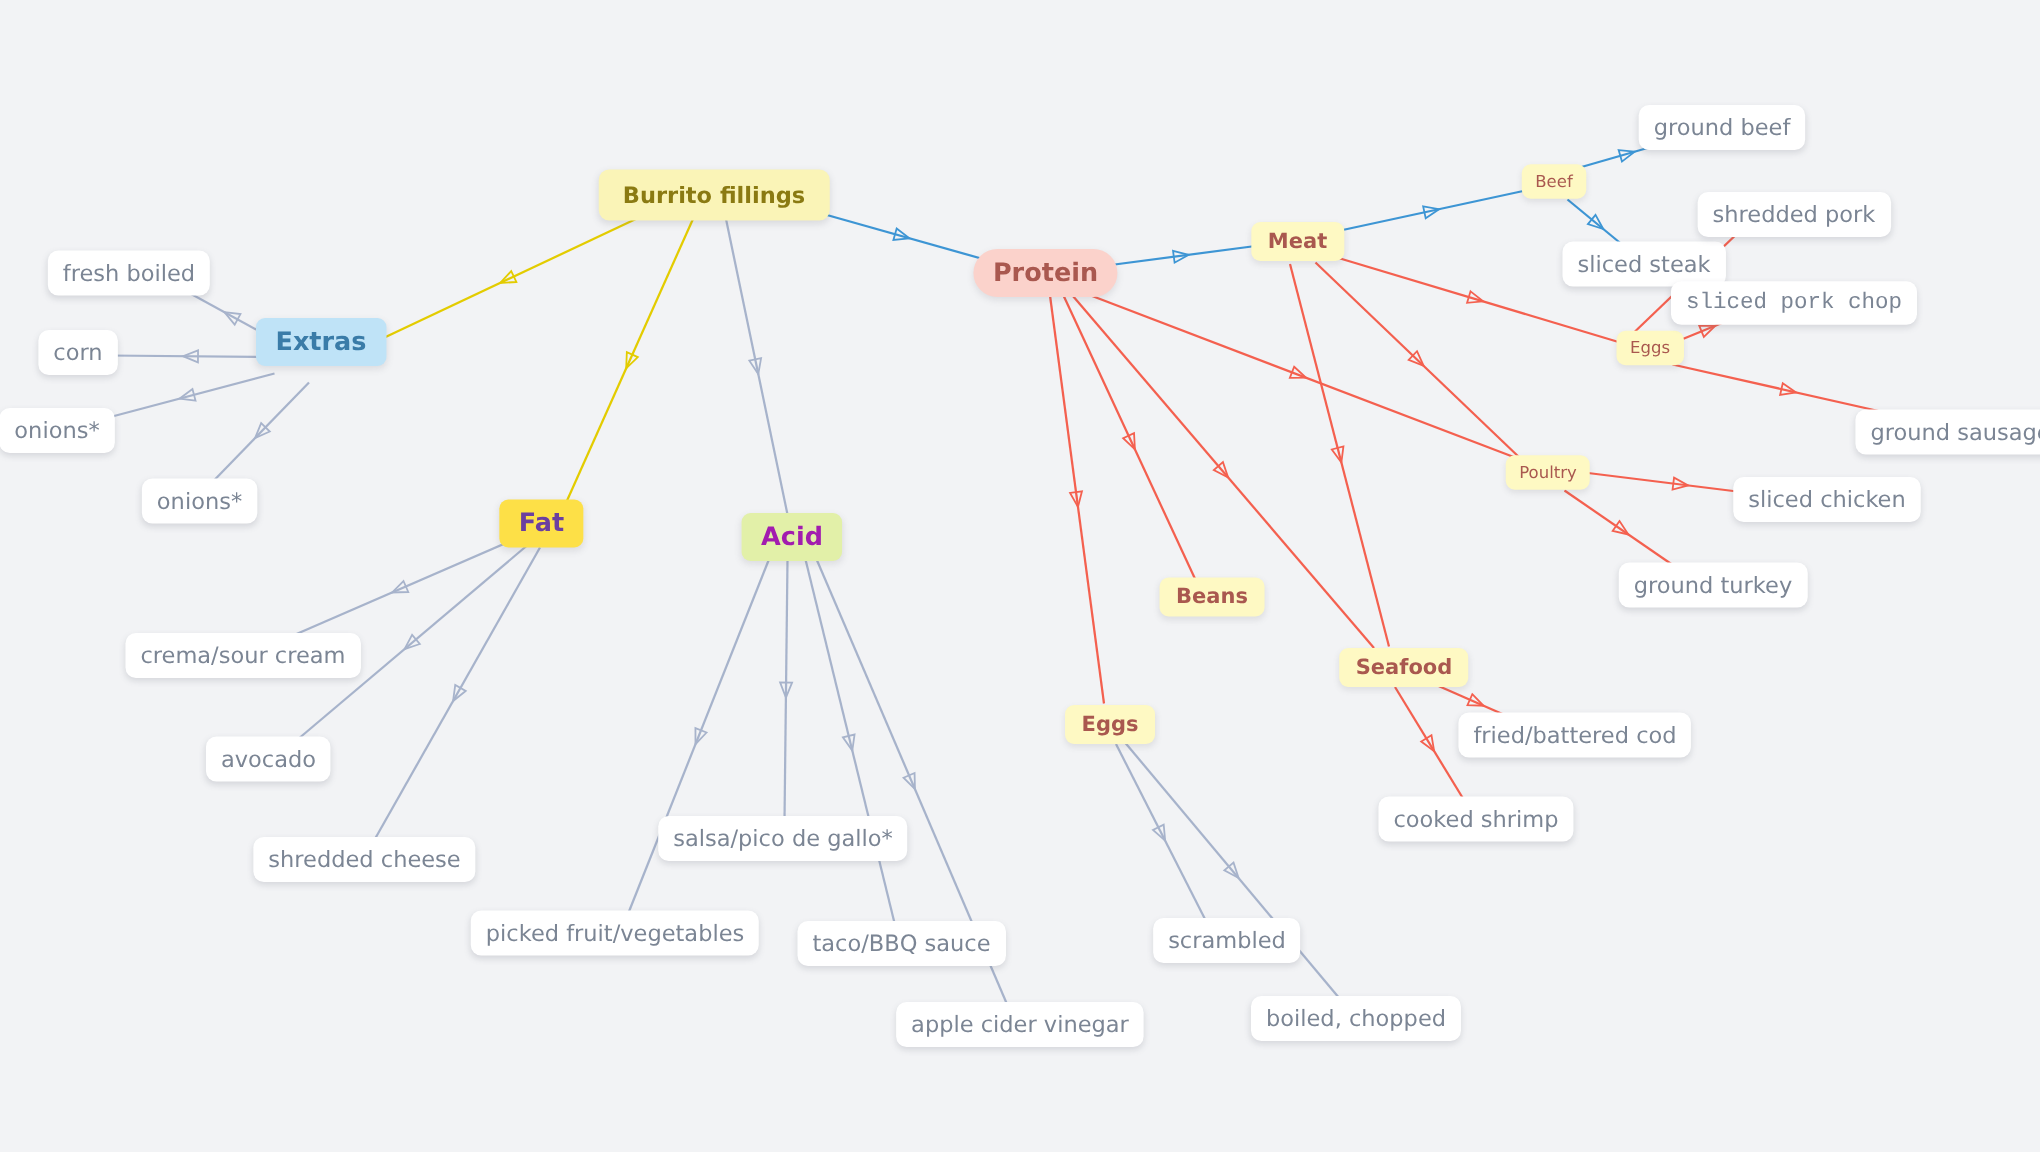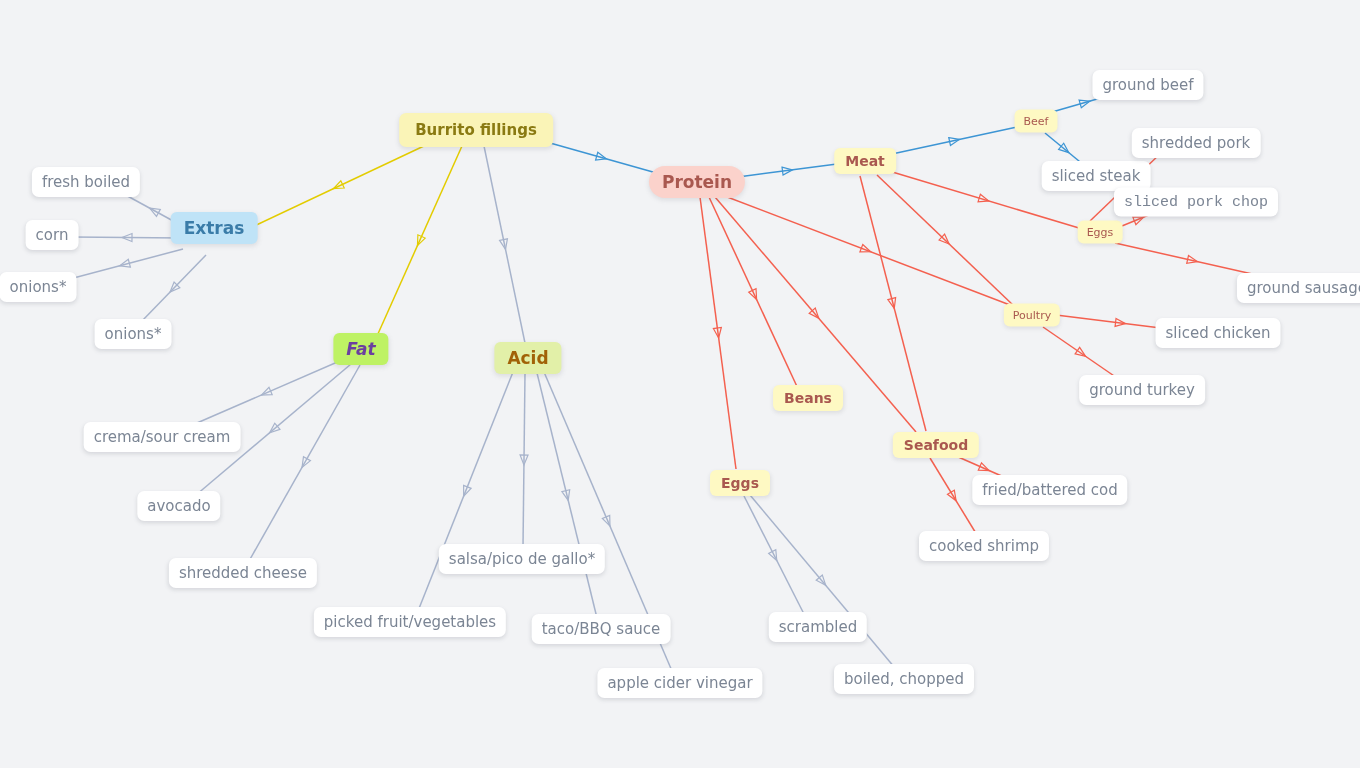--- a/index.html
+++ b/index.html
@@ -44,22 +44,22 @@
   }
   
   .n-cat {
     font-size: 17px;
     font-weight: bold;
     padding: 6px 13px;
     border-radius: 6px;
     box-shadow: 0 2px 5px rgba(90,90,100,0.15);
   }
   .n-cat.c-blue   { background: #bfe3f7; color: #3a7ca8; }
-  .n-cat.c-purple { background: #bef264; color: #6b3fa0; font-style: italic; }
-  .n-cat.c-green  { background: #e2f0a8; color: #a16207; }
+  .n-cat.c-purple { background: #fde047; color: #6b3fa0; }
+  .n-cat.c-green  { background: #e2f0a8; color: #a21caf; }
   .n-cat.c-pink   { background: #fbd2cb; color: #a9584f; border-radius: 16px; }
   
   .n-sub {
     background: #fef9c3;
     color: #a9584f;
     font-size: 14px;
     font-weight: bold;
     padding: 5px 11px;
     border-radius: 6px;
     box-shadow: 0 2px 4px rgba(90,90,100,0.14);

